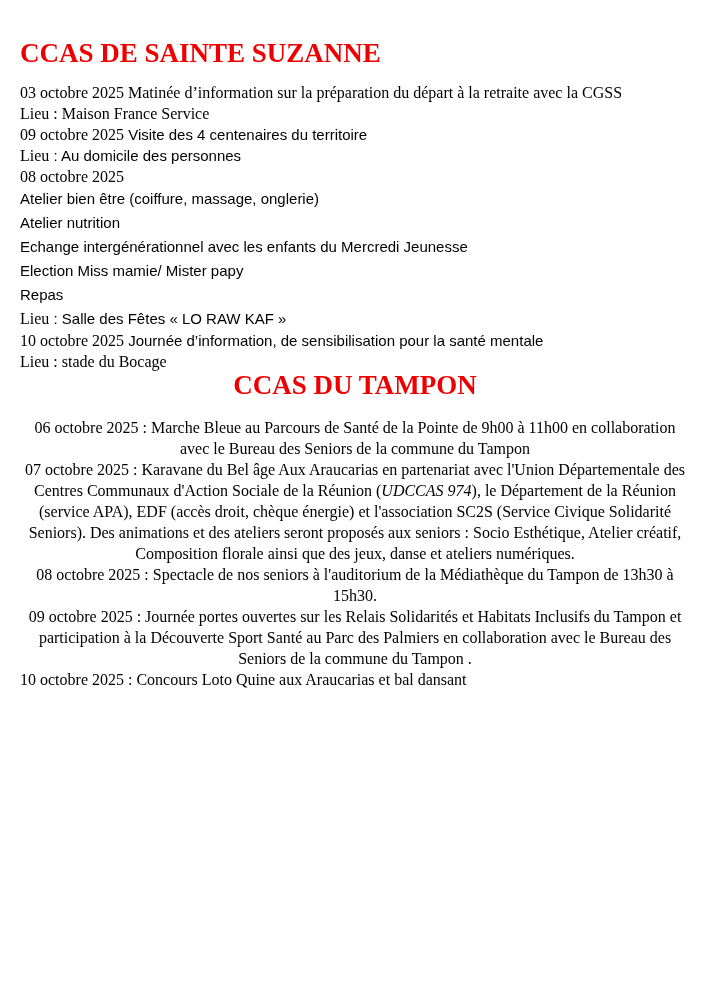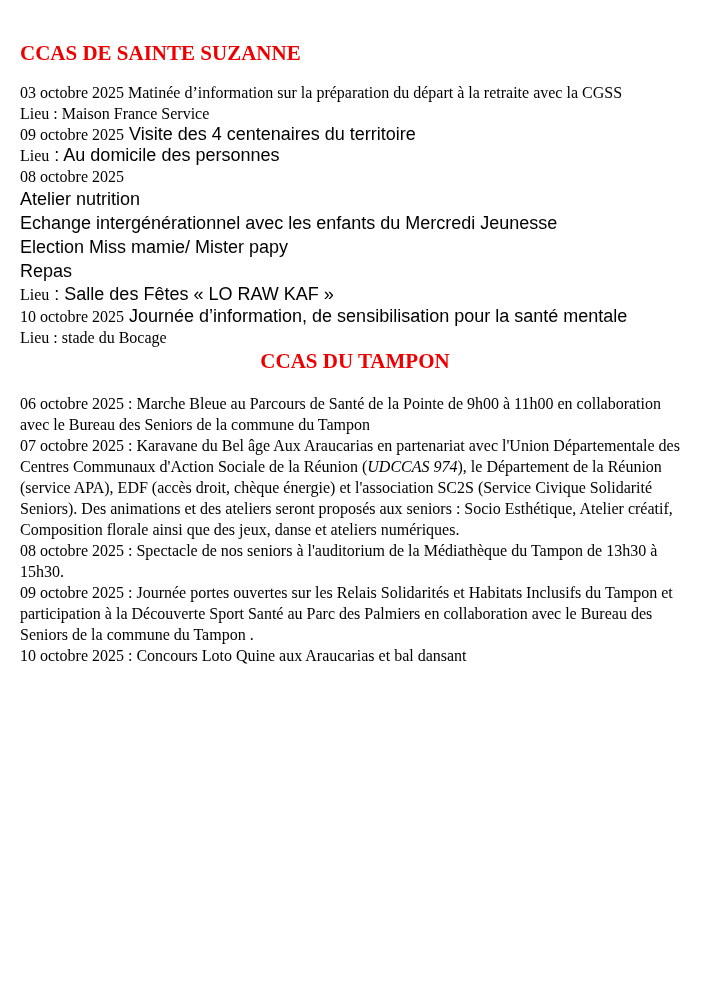--- a/index.html
+++ b/index.html
@@ -12,56 +12,57 @@
     background: #ffffff;
     color: #000000;
     font-family: "Liberation Serif", "DejaVu Serif", serif;
     font-size: 16px;
     line-height: 21px;
     overflow: hidden;
   }
   .hd {
     color: #ee0000;
     font-weight: bold;
-    font-size: 21px;
+    font-size: 27px;
     line-height: 26px;
     margin: 0;
     font-family: "Liberation Serif", "DejaVu Serif", serif;
   }
   .hd-suzanne { margin-bottom: 16px; }
   .hd-tampon  { margin-bottom: 19px; text-align: center; }
   p.ev, div.ev { margin: 0; }
   .mb36 { margin-bottom: 36px; }
   .mb32 { margin-bottom: 32px; }
   .mb17 { margin-bottom: 17px; }
   .mb16 { margin-bottom: 16px; }
-  .mb15 { margin-bottom: 15px; }
+  .mb15 { margin-bottom: 15px; text-align: center; }
   .b { font-weight: normal; font-family: "Liberation Serif", "DejaVu Serif", serif; }
   .it { font-style: italic; }
   .sans {
     font-family: "Liberation Sans", "DejaVu Sans", sans-serif;
-    font-size: 18px;
+    font-size: 15px;
   }
   .act { line-height: 24px; }
   .lieu-mixed { line-height: 23px; }
 </style>
 </head>
 <body>
 
 <div class="page">
 
   <h2 class="hd hd-suzanne">CCAS DE SAINTE SUZANNE</h2>
 
   <p class="ev mb36"><span class="b">03 octobre 2025</span><span> Matinée d’information sur la préparation du départ à la retraite avec la CGSS</span><br><span class="b">Lieu</span><span> : Maison France Service</span></p>
 
 
   <p class="ev mb17"><span class="b">09 octobre 2025</span><span class="sans"> Visite des 4 centenaires du territoire</span><br><span class="b">Lieu</span><span class="sans"> : Au domicile des personnes</span></p>
 
   <div class="ev mb16">
     <div><span class="b">08 octobre 2025</span></div>
+    <div class="sans act">Atelier bien être (coiffure, massage, onglerie)</div>
     <div class="sans act">Atelier nutrition</div>
     <div class="sans act">Echange intergénérationnel avec les enfants du Mercredi Jeunesse</div>
     <div class="sans act">Election Miss mamie/ Mister papy</div>
     <div class="sans act">Repas</div>
     <div class="lieu-mixed"><span class="b">Lieu</span><span class="sans"> : Salle des Fêtes « LO RAW KAF »</span></div>
   </div>
 
   <p class="ev mb32"><span class="b">10 octobre 2025</span><span class="sans"> Journée d’information, de sensibilisation pour la santé mentale</span><br><span class="b">Lieu</span><span> : stade du Bocage</span></p>
 
   <h2 class="hd hd-tampon">CCAS DU TAMPON</h2>

